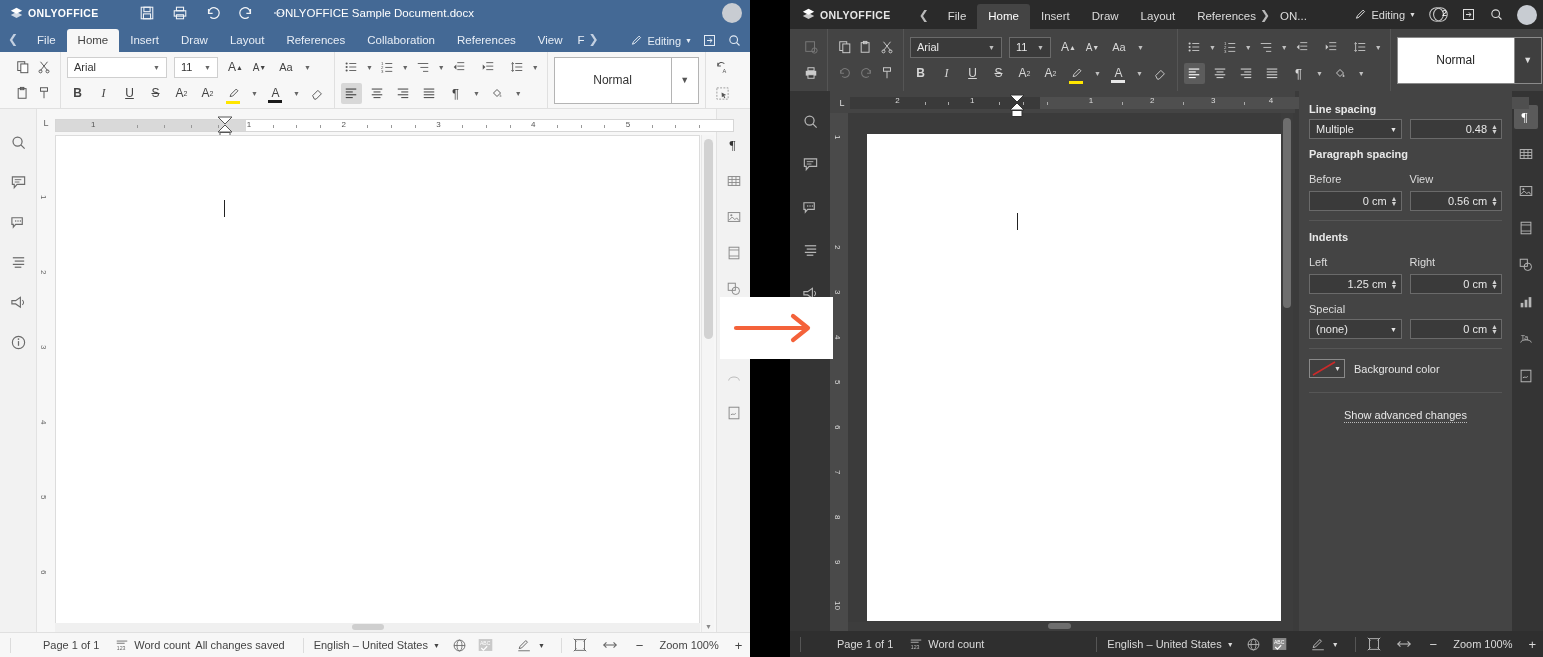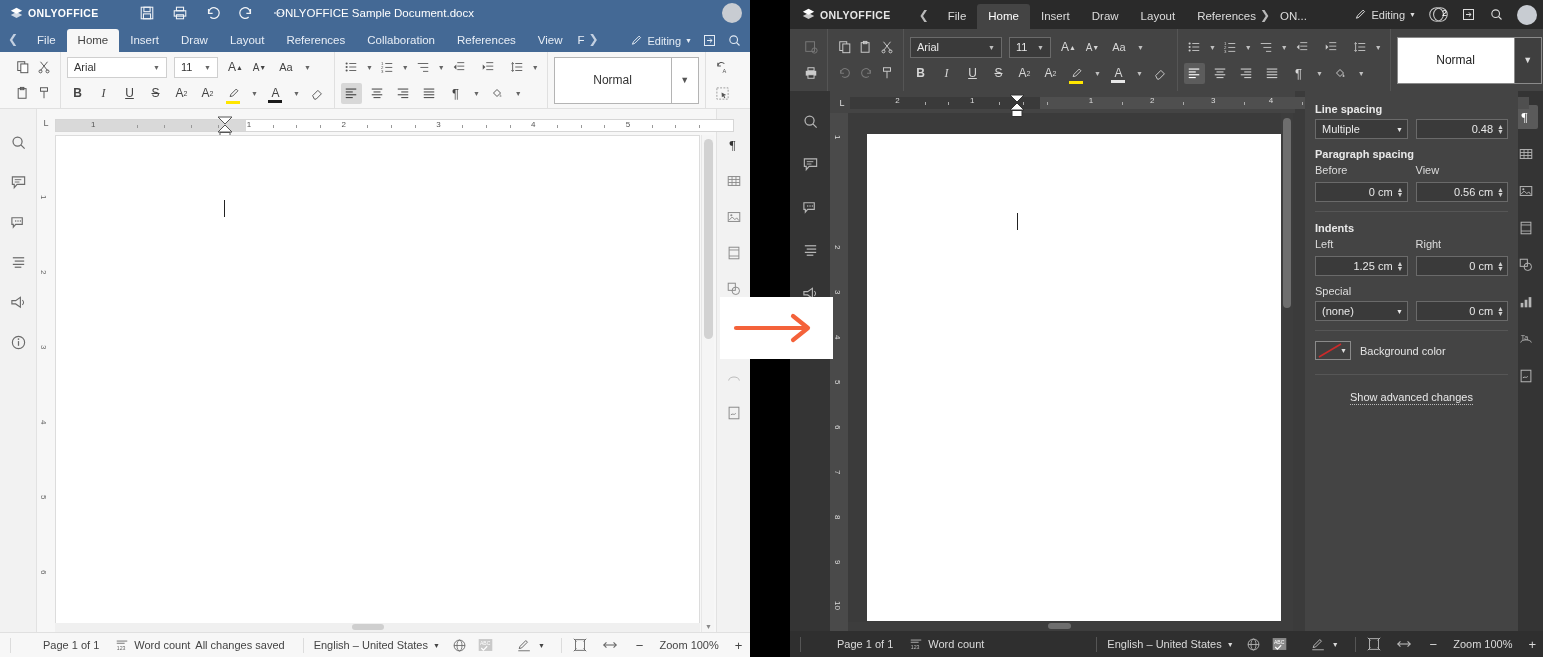--- a/index.html
+++ b/index.html
@@ -165,24 +165,24 @@
   .d-scroll-v { position:absolute; right:250px; top:113px; bottom:26px; width:12px;
      background:#3d3d3d; }
   .d-scroll-v .thumb { position:absolute; left:2px; top:5px; width:8px; height:190px;
      background:#6e6e6e; border-radius:5px; }
   .d-scroll-h { position:absolute; left:58px; right:250px; bottom:26px; height:9px;
      background:#3d3d3d; }
   .d-scroll-h .thumb { position:absolute; left:45%; width:5%; top:1px; height:6px;
      background:#6e6e6e; border-radius:4px; }
 
   
-  .d-panel { position:absolute; right:25px; top:91px; width:213px; bottom:26px;
+  .d-panel { position:absolute; right:31px; top:91px; width:213px; bottom:26px;
      background:#444; padding:12px 10px 0 10px; color:#e4e4e4; font-size:11px; }
   .p-label { font-size:11px; color:#e8e8e8; margin-bottom:4px; font-weight:bold; }
-  .p-sub { font-size:11px; color:#dcdcdc; margin-bottom:3px; }
+  .p-sub { font-size:11px; color:#dcdcdc; margin-bottom:3px;margin-top:9px; }
   .p-row { display:flex; gap:8px; margin-bottom:9px; }
   .p-sel { flex:1; height:20px; background:#3a3a3a; border:1px solid #6a6a6a;
      display:flex; align-items:center; justify-content:space-between; padding:0 4px 0 6px;
      font-size:11px; color:#e8e8e8; cursor:pointer; }
   .p-spin { flex:1; height:20px; background:#3a3a3a; border:1px solid #6a6a6a;
      display:flex; align-items:center; justify-content:flex-end; padding:0 3px 0 6px;
      font-size:11px; color:#e8e8e8; cursor:pointer; gap:4px; }
   .spin-arrows { display:flex; flex-direction:column; line-height:5px; font-size:7px;
      color:#cfcfcf; }
   .p-half { display:flex; gap:8px; }

